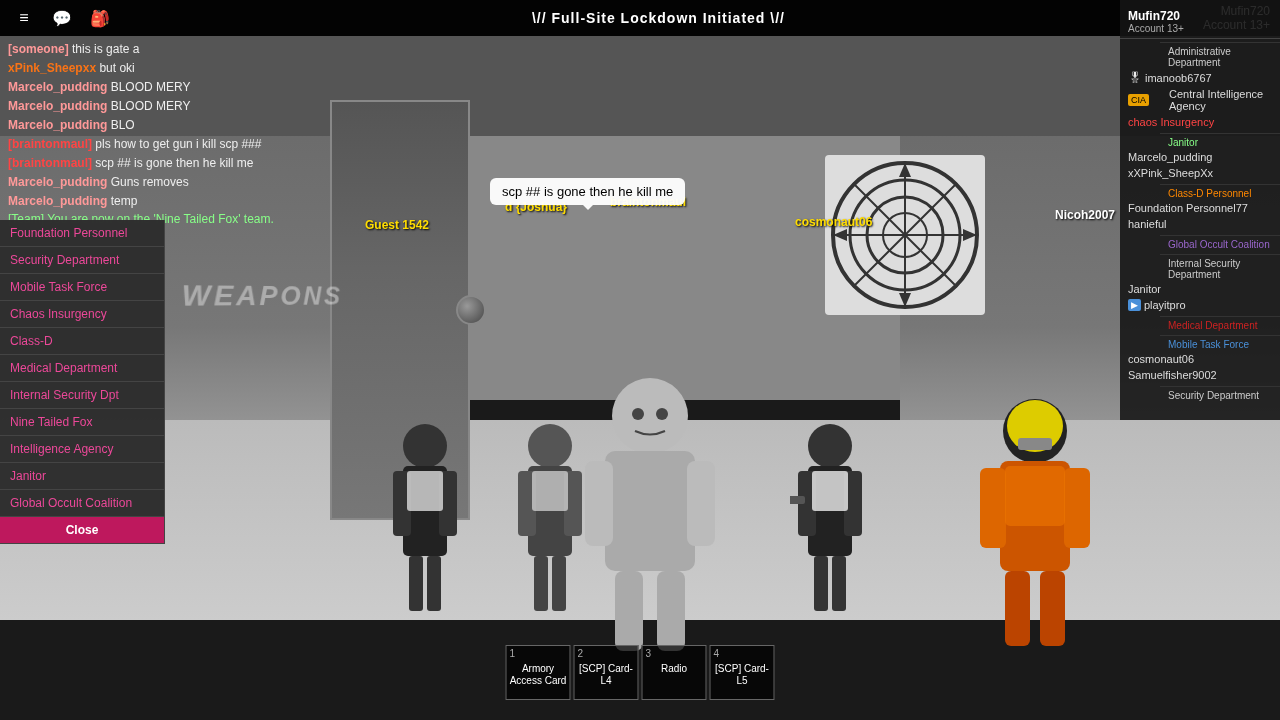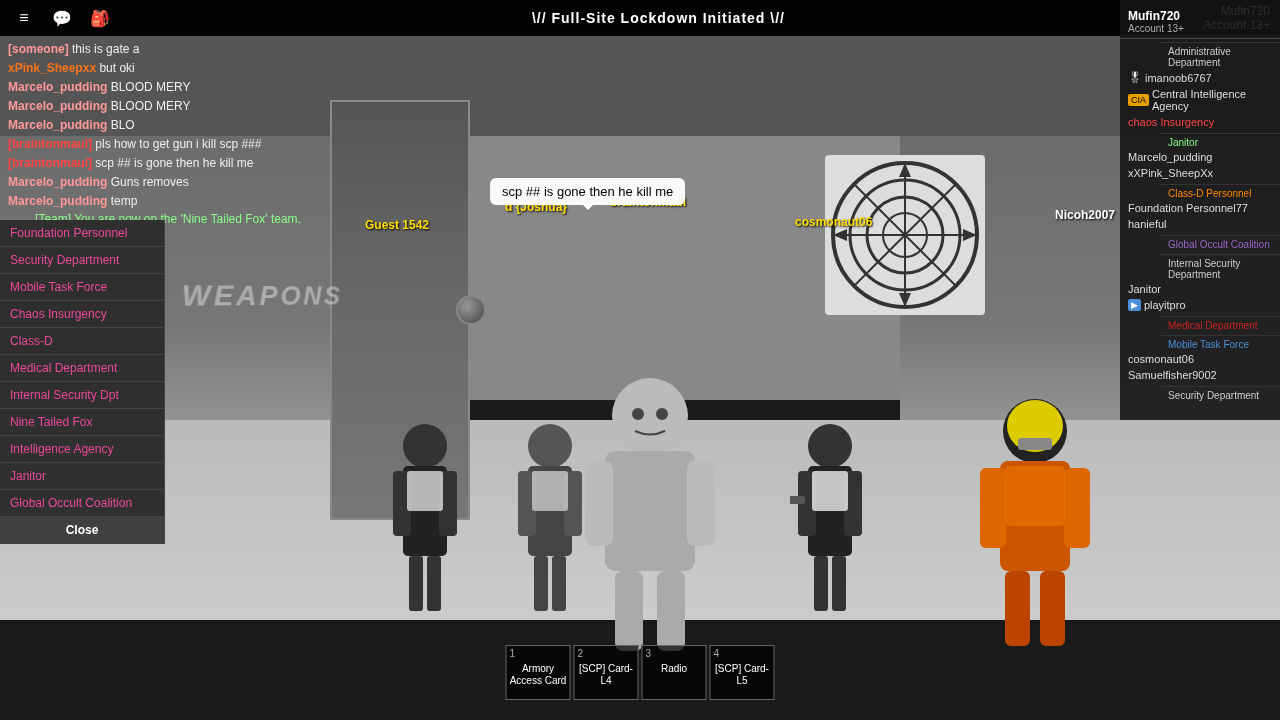--- a/index.html
+++ b/index.html
@@ -76,21 +76,20 @@
     }
 
     .chat-text {
       color: #eee;
     }
 
     .team-msg {
       color: #88ff88;
       font-size: 12px;
       margin-top: 2px;
-      text-align: center;
     }
 
     
     #team-panel {
       position: absolute;
       top: 220px;
       left: 0;
       width: 165px;
       background: rgba(30,30,30,0.92);
       z-index: 20;
@@ -104,21 +103,21 @@
       background: rgba(50,50,50,0.8);
       color: #ec4899;
       font-size: 12px;
       border: none;
       border-bottom: 1px solid #444;
       text-align: left;
       cursor: pointer;
     }
 
     .team-btn.close-btn {
-      background: #404040;
+      background: #be185d;
       color: white;
       text-align: center;
       font-weight: bold;
     }
 
     
     #speech-bubble {
       position: absolute;
       top: 178px;
       left: 490px;
@@ -187,21 +186,21 @@
       padding: 5px 0;
       height: 420px;
     }
 
     .cia-badge {
       background: #e8a000;
       color: #000;
       font-size: 9px;
       padding: 1px 3px;
       border-radius: 2px;
-      margin-right: 3px;
+      margin-right: 20px;
     }
 
     .mtf-badge {
       background: #4a90d9;
       color: #fff;
       font-size: 9px;
       padding: 1px 3px;
       border-radius: 2px;
       margin-right: 3px;
     }

